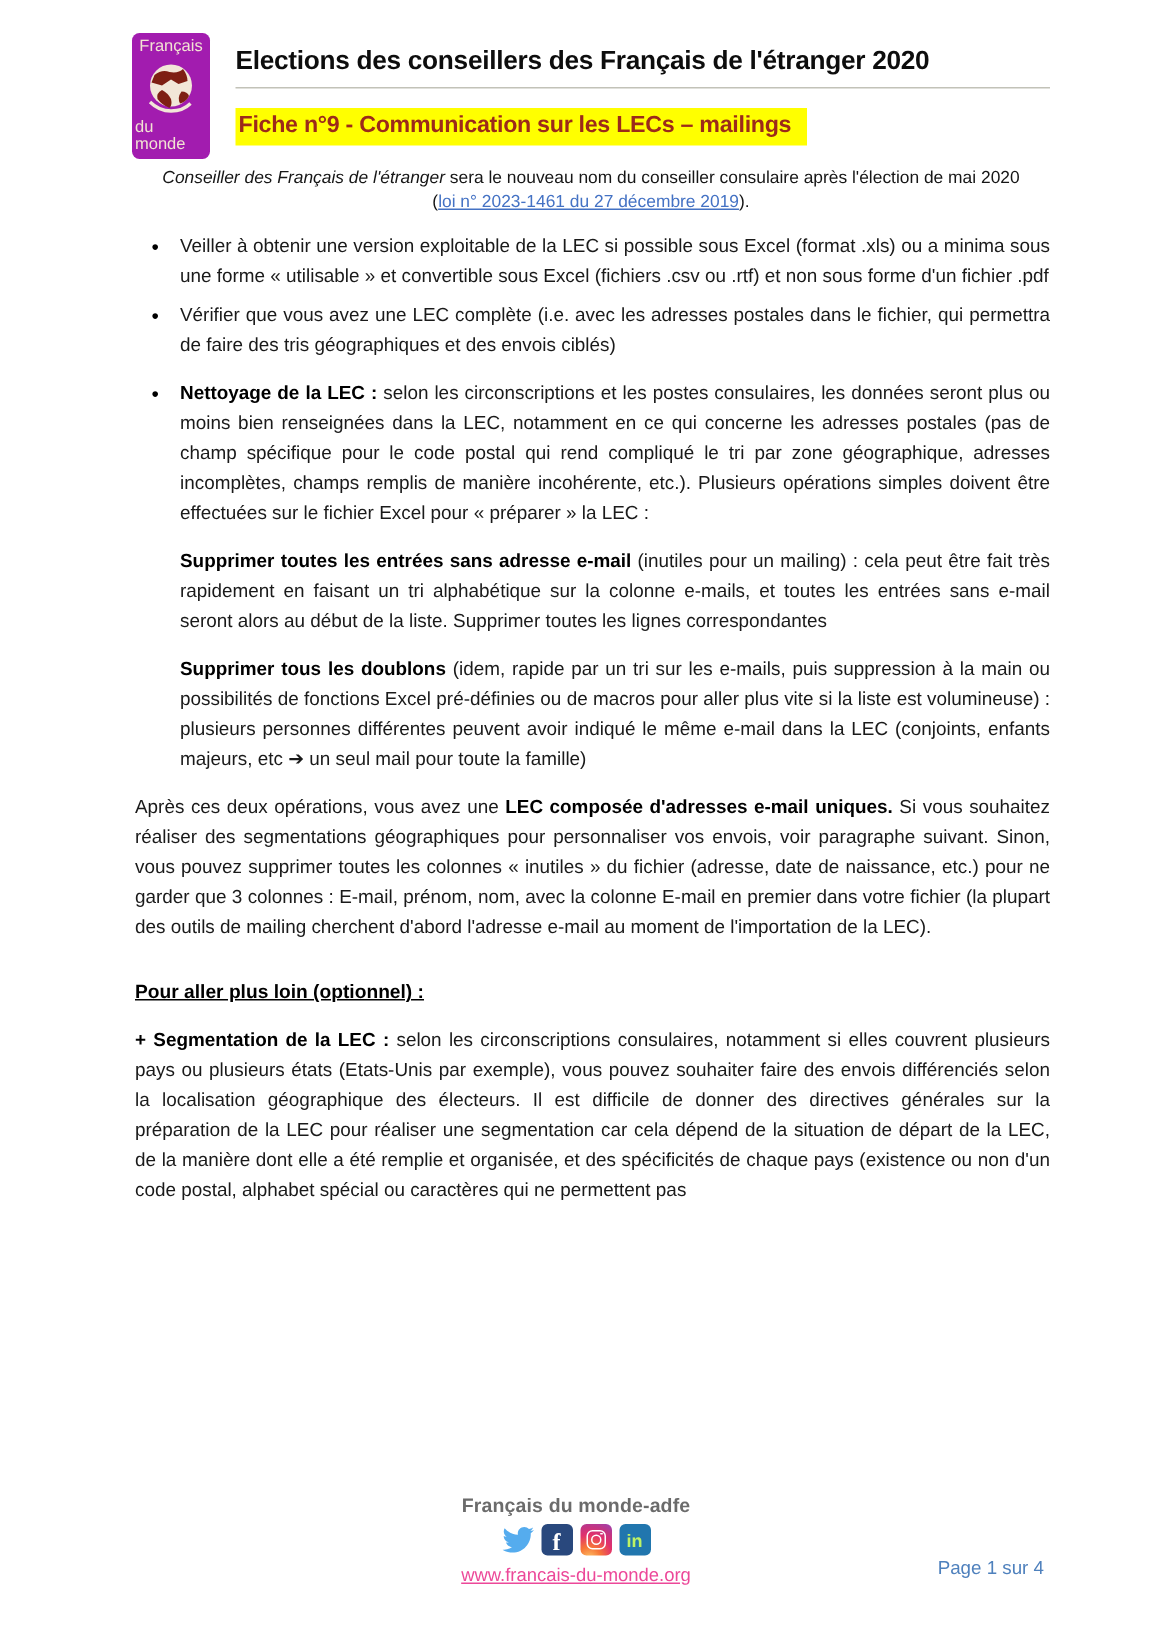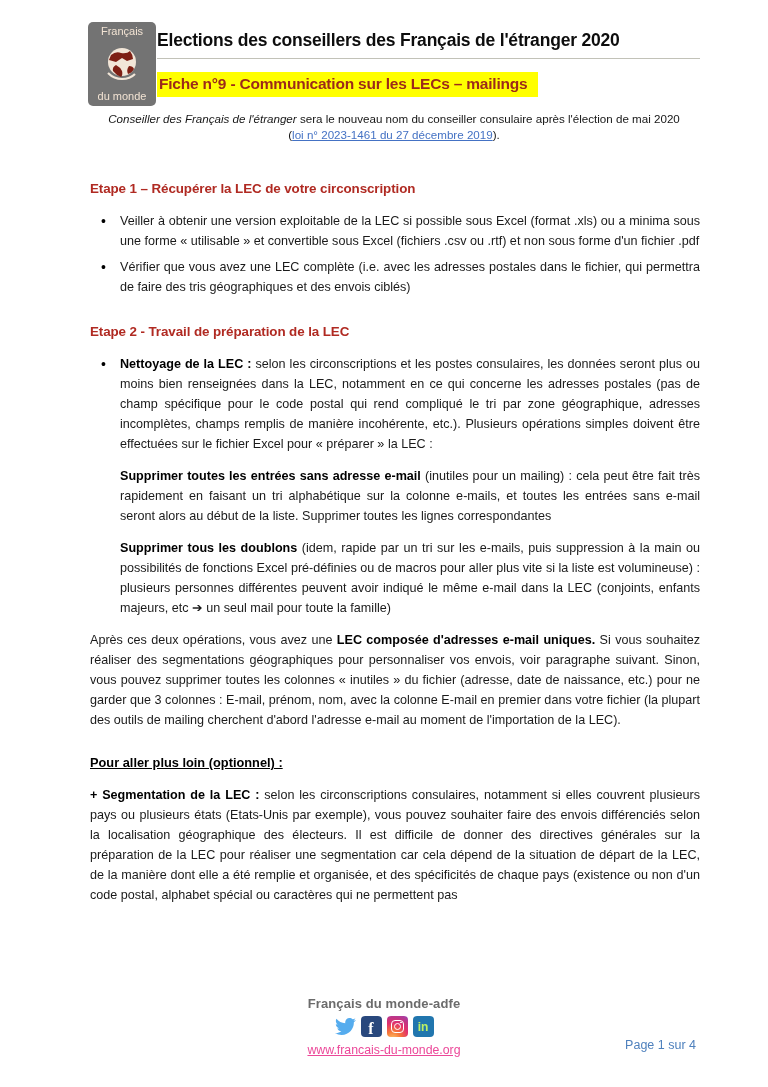--- a/index.html
+++ b/index.html
@@ -5,22 +5,22 @@
   * { margin:0; padding:0; box-sizing:border-box; }
   html,body { background:#ffffff; }
   body { font-family:"Liberation Sans", sans-serif; color:#1a1a1a; }
   .page {
     position:relative; width:768px; height:1087px; margin:0 auto;
     background:#ffffff; overflow:hidden;
   }
 
   
   .logo {
-    position:absolute; left:88px; top:22px; width:68px; height:84px;
-    background:#737373; border-radius:5px; color:#f2e3d3;
+    position:absolute; left:88px; top:22px; width:52px; height:84px;
+    background:#a21caf; border-radius:5px; color:#f2e3d3;
     display:flex; flex-direction:column; align-items:center; justify-content:space-between;
     padding:4px 2px; font-size:11px; line-height:1;
   }
   .logo .globe { width:40px; height:38px; }
   .header-text { margin:0 68px 0 157px; padding-top:30px; }
   .doc-title {
     font-size:17.5px; font-weight:bold; color:#0d0d0d; letter-spacing:-0.2px;
     padding-bottom:7px; border-bottom:1px solid #c2c2b8;
   }
   .doc-subtitle { margin-top:13px; }
@@ -113,27 +113,25 @@
       <span>Fiche n°9 - Communication sur les LECs – mailings</span>
     </div>
   </div>
 
   <p class="note"><span class="it">Conseiller des Français de l'étranger</span><span> sera le nouveau nom du conseiller consulaire après l'élection de mai 2020</span><br>
     <span>(</span><a>loi n° 2023-1461 du 27 décembre 2019</a><span>).</span>
   </p>
 
   <div class="content">
 
-    <div class="etape etape-1">Etape 1 – Récupérer la LEC de votre circonscription</div>
     <ul class="bullets">
       <li><span>Veiller à obtenir une version exploitable de la LEC si possible sous Excel (format .xls) ou a minima sous une forme « utilisable » et convertible sous Excel (fichiers .csv ou .rtf) et non sous forme d'un fichier .pdf</span></li>
       <li><span>Vérifier que vous avez une LEC complète (i.e. avec les adresses postales dans le fichier, qui permettra de faire des tris géographiques et des envois ciblés)</span></li>
     </ul>
 
-    <div class="etape etape-2">Etape 2 - Travail de préparation de la LEC</div>
     <ul class="bullets">
       <li><span class="b">Nettoyage de la LEC :</span><span> selon les circonscriptions et les postes consulaires, les données seront plus ou moins bien renseignées dans la LEC, notamment en ce qui concerne les adresses postales (pas de champ spécifique pour le code postal qui rend compliqué le tri par zone géographique, adresses incomplètes, champs remplis de manière incohérente, etc.). Plusieurs opérations simples doivent être effectuées sur le fichier Excel pour « préparer » la LEC :</span></li>
     </ul>
 
     <p class="subpara"><span class="b">Supprimer toutes les entrées sans adresse e-mail </span><span>(inutiles pour un mailing) : cela peut être fait très rapidement en faisant un tri alphabétique sur la colonne e-mails, et toutes les entrées sans e-mail seront alors au début de la liste. Supprimer toutes les lignes correspondantes</span></p>
 
     <p class="subpara"><span class="b">Supprimer tous les doublons </span><span>(idem, rapide par un tri sur les e-mails, puis suppression à la main ou possibilités de fonctions Excel pré-définies ou de macros pour aller plus vite si la liste est volumineuse) : plusieurs personnes différentes peuvent avoir indiqué le même e-mail dans la LEC (conjoints, enfants majeurs, etc ➔ un seul mail pour toute la famille)</span></p>
 
     <p class="para"><span>Après ces deux opérations, vous avez une </span><span class="b">LEC composée d'adresses e-mail uniques.</span><span> Si vous souhaitez réaliser des segmentations géographiques pour personnaliser vos envois, voir paragraphe suivant. Sinon, vous pouvez supprimer toutes les colonnes « inutiles » du fichier (adresse, date de naissance, etc.) pour ne garder que 3 colonnes : E-mail, prénom, nom, avec la colonne E-mail en premier dans votre fichier (la plupart des outils de mailing cherchent d'abord l'adresse e-mail au moment de l'importation de la LEC).</span></p>
 

